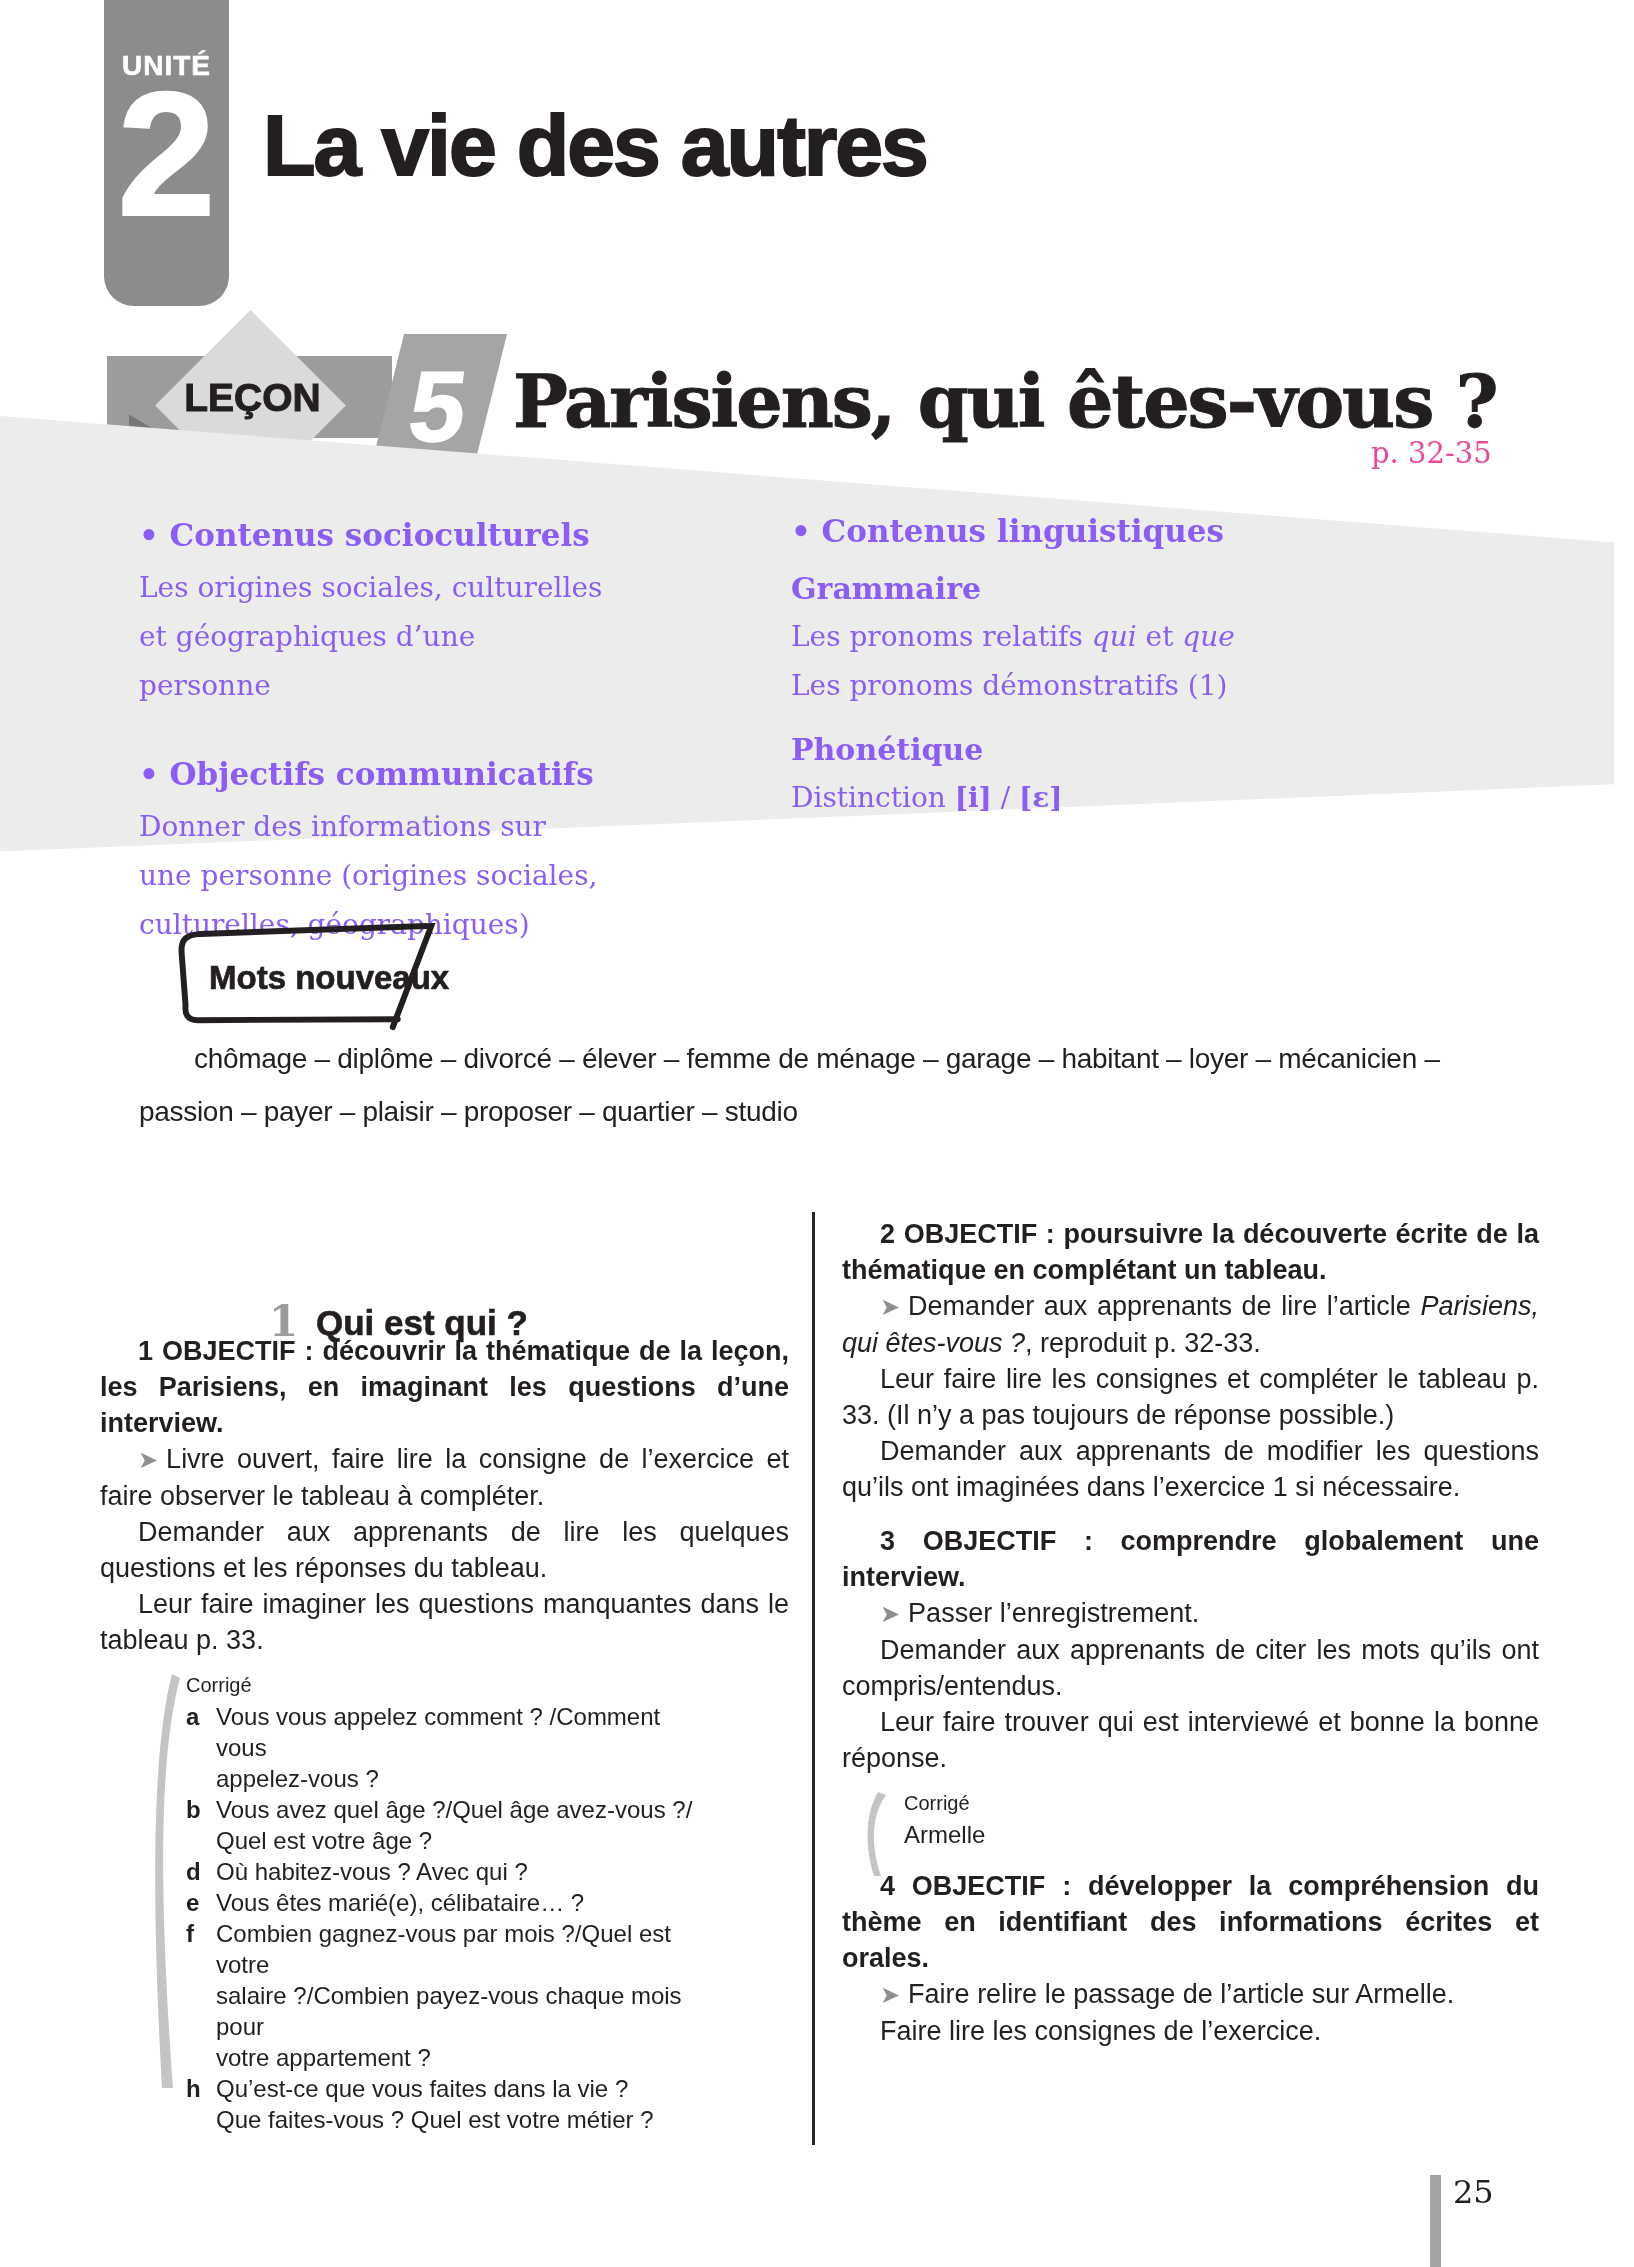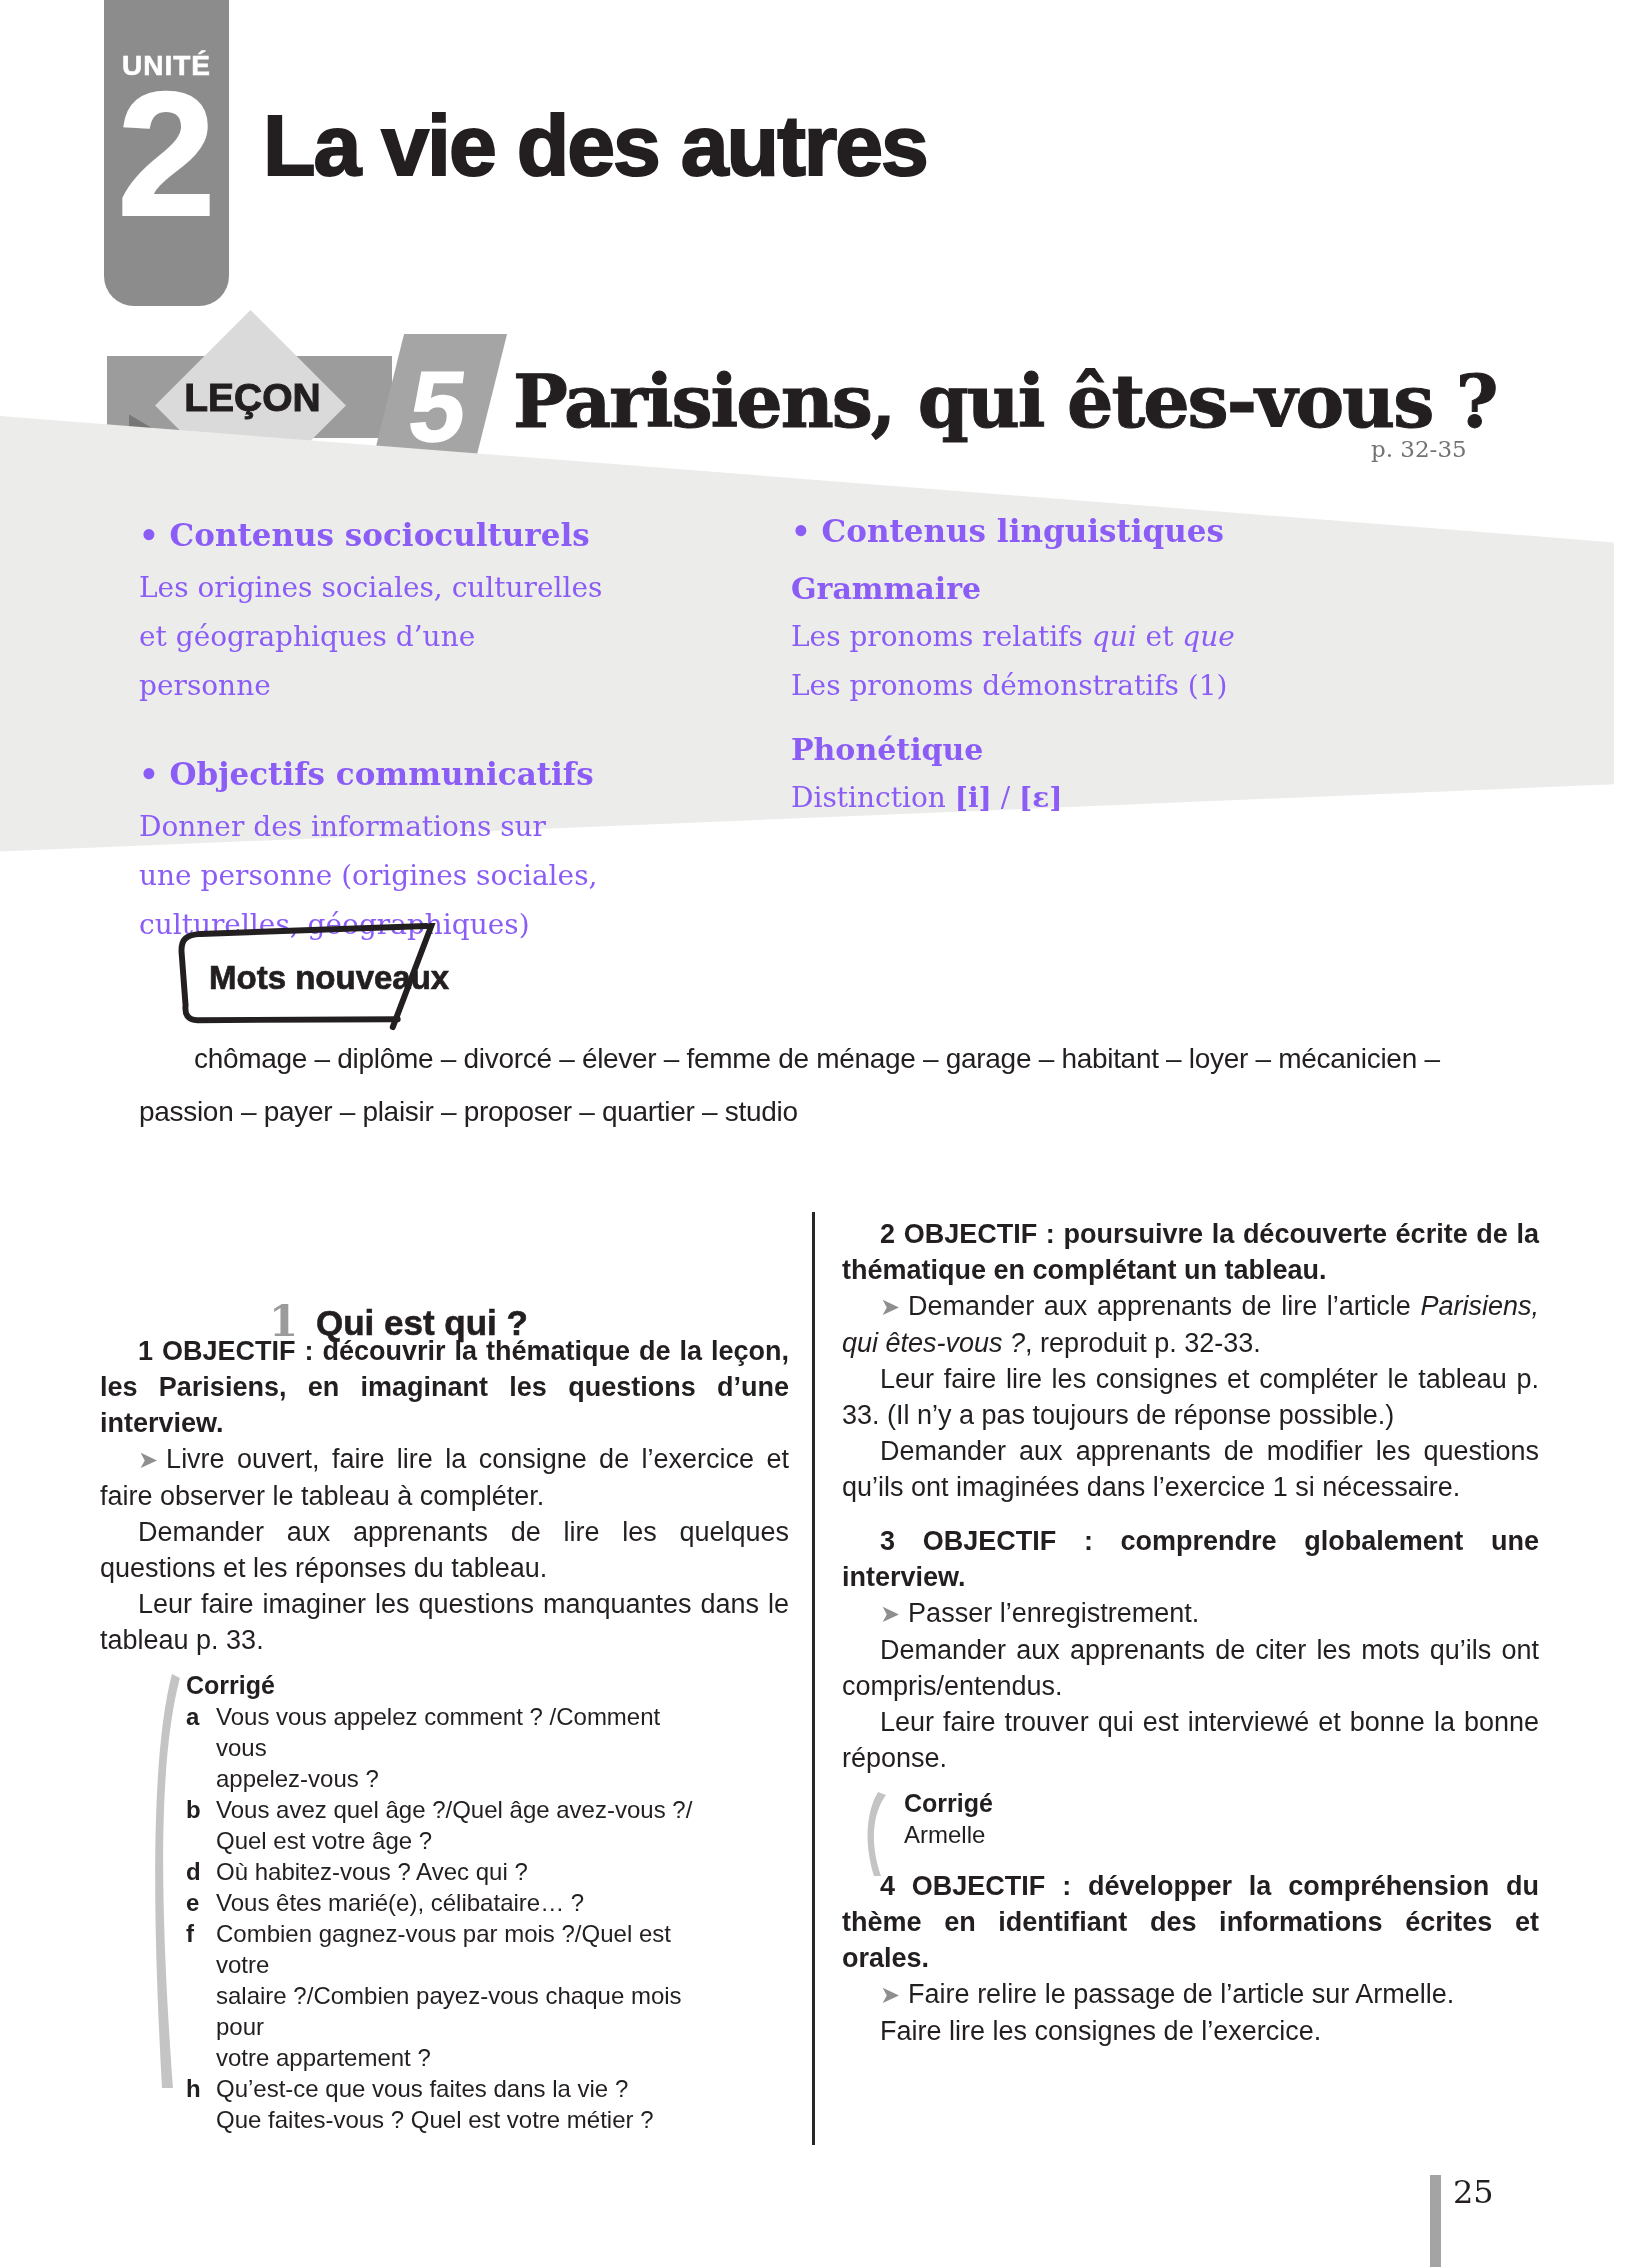--- a/index.html
+++ b/index.html
@@ -23,22 +23,22 @@
   .diamond{position:absolute;left:183px;top:338px;width:135px;height:135px;background:#dadada;
            transform:rotate(45deg);}
   .lesson-label{position:absolute;left:155px;top:376px;width:195px;text-align:center;font-size:39px;
                 font-weight:bold;-webkit-text-stroke:1px #231f20;}
   .five-block{position:absolute;left:386px;top:334px;width:103px;height:145px;background:#a5a5a5;
               transform:skewX(-14deg);text-align:center;}
   .five-number{display:inline-block;color:#fff;font-size:100px;font-weight:bold;line-height:145px;
                transform:skewX(7deg);-webkit-text-stroke:1.5px #fff;}
   .lesson-title{position:absolute;left:513px;top:358px;font-family:"DejaVu Serif",serif;font-size:73px;
                 font-weight:bold;letter-spacing:-2px;-webkit-text-stroke:1px #231f20;white-space:nowrap;}
-  .lesson-pages{position:absolute;left:1371px;top:436px;font-family:"DejaVu Serif",serif;font-size:23px;
-                color:#737373;}
+  .lesson-pages{position:absolute;left:1371px;top:436px;font-family:"DejaVu Serif",serif;font-size:29px;
+                color:#ec4899;}
 
   
   .band{position:absolute;left:0;top:408px;width:1614px;height:448px;background:#ececeb;
         clip-path:polygon(0 1.8%,100% 30%,100% 84%,0 99%);}
   .band-col{position:absolute;font-family:"DejaVu Serif",serif;color:#8b5cf6;}
   .band-left{left:139px;top:517px;width:468px;}
   .band-right{left:791px;top:513px;width:498px;}
   .band-h{font-size:31px;font-weight:bold;margin:0 0 10px 0;}
   .band-p{font-size:28px;line-height:49px;margin:0;white-space:pre-line;}
   .band-sub{font-size:30px;font-weight:bold;margin:22px 0 6px 0;}
@@ -71,21 +71,21 @@
   .col p.b{font-weight:bold;}
   .col p.gap{margin-top:18px;}
   .arrow{color:#8f8f8f;font-size:24px;margin-right:8px;}
   .divider{position:absolute;left:812px;top:1212px;width:3px;height:933px;background:#2a2627;}
 
   
   .corrige{position:relative;margin-top:12px;text-align:left;}
   .corrige-l{margin-left:46px;padding-left:40px;width:527px;}
   .corrige-r{margin-left:20px;padding-left:42px;width:299px;}
   .cor-mark{position:absolute;left:0;top:4px;}
-  .cor-head{font-size:25px;font-weight:bold;line-height:31px;}
+  .cor-head{font-size:20px;font-weight:normal;line-height:31px;}
   .cor-item{display:flex;font-size:24px;line-height:31px;}
   .cor-letter{flex:0 0 30px;font-weight:bold;}
   .cor-text{white-space:pre-line;}
   .cor-answer{font-size:24px;line-height:31px;}
 
   
   .footer-bar{position:absolute;left:1430px;top:2175px;width:11px;height:93px;background:#a4a4a4;}
   .page-num{position:absolute;left:1453px;top:2173px;font-family:"DejaVu Serif",serif;
             font-size:32px;font-weight:normal;}
   i{font-style:italic;} b{font-weight:bold;}

